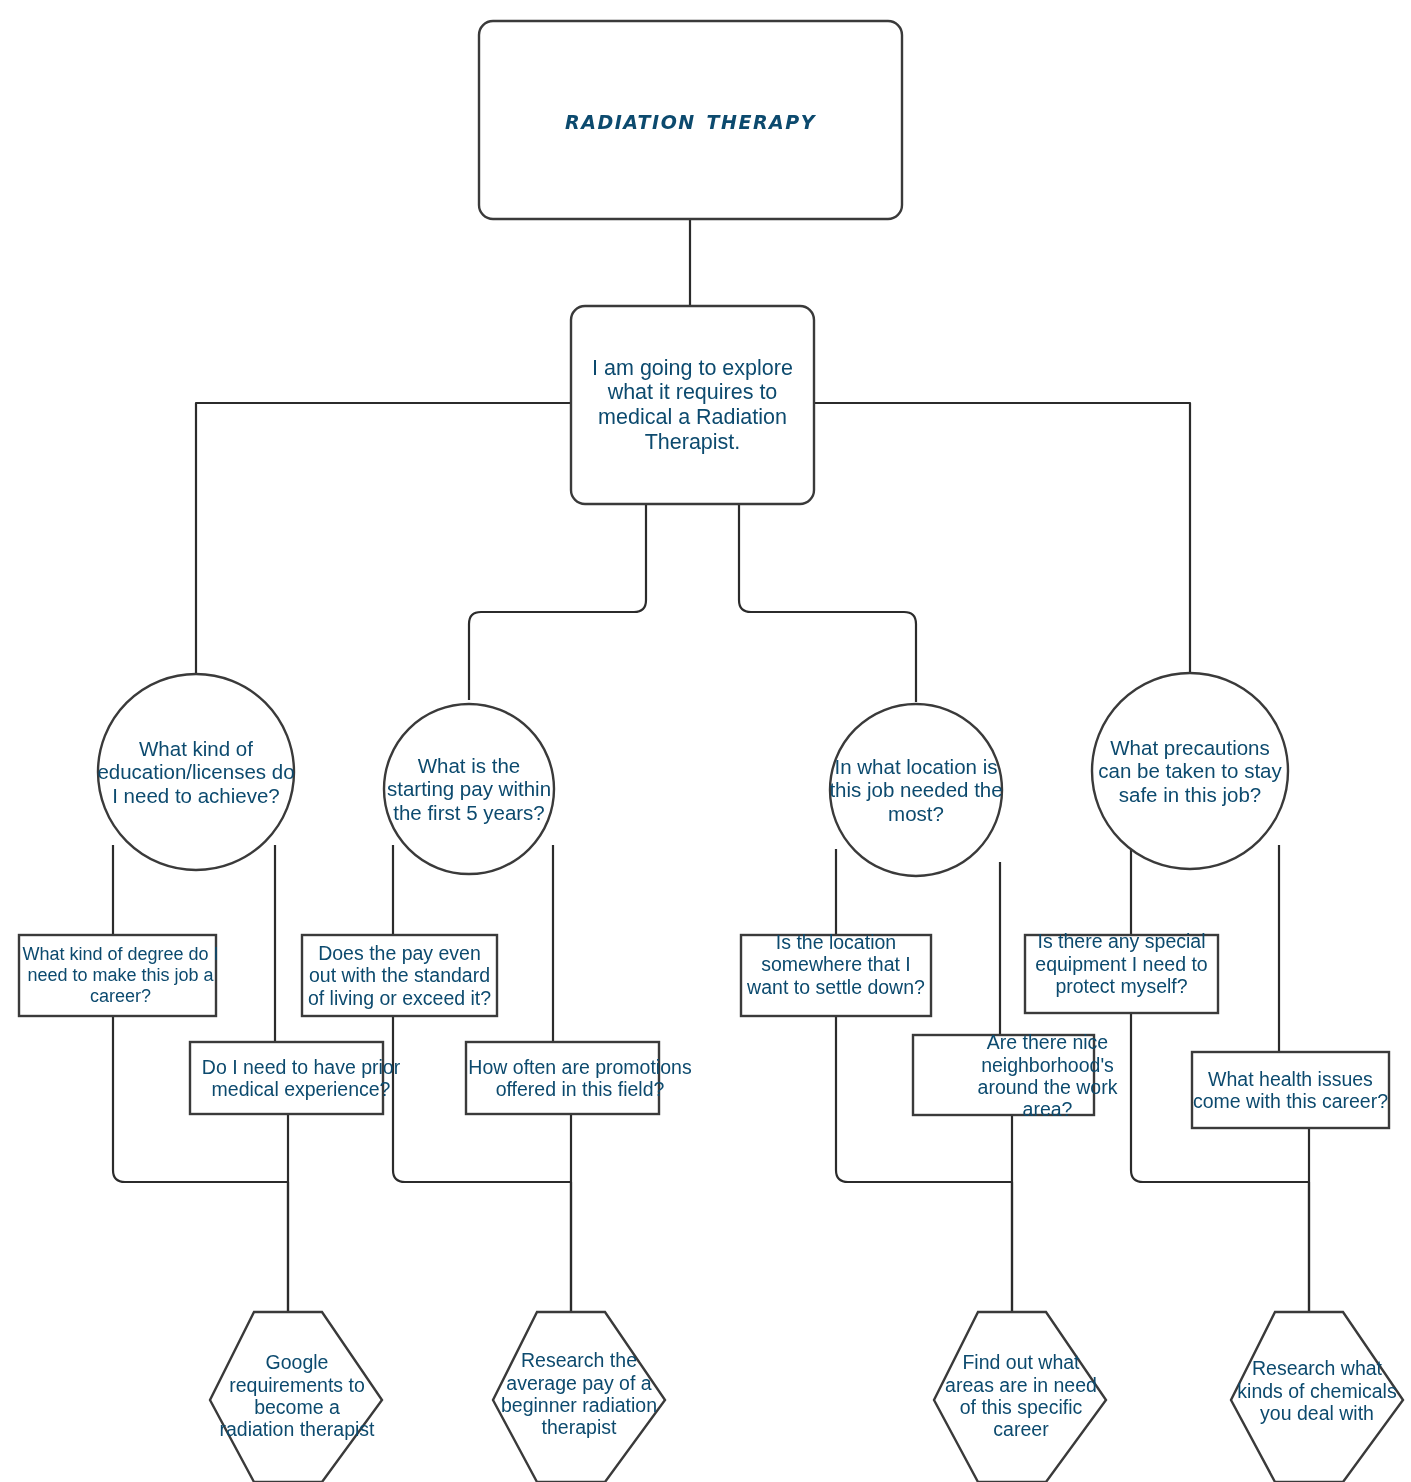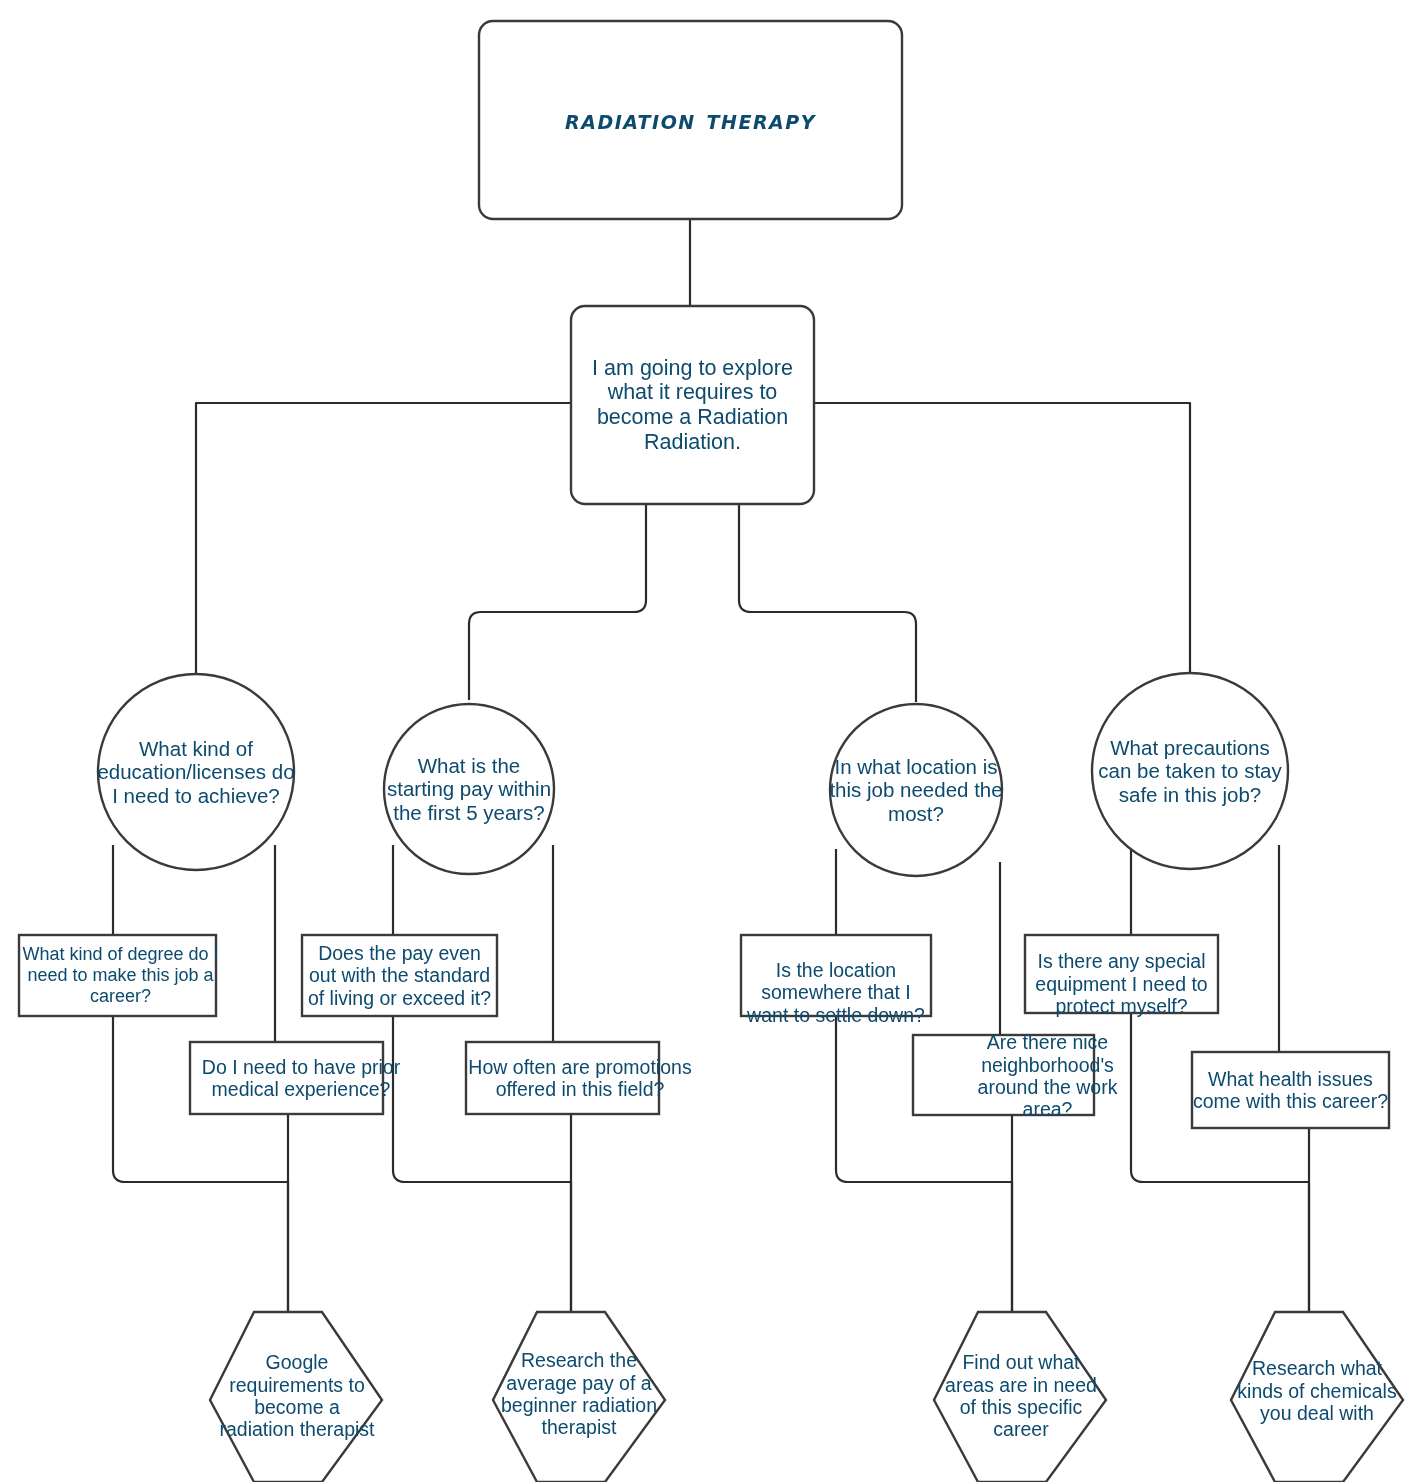--- a/index.html
+++ b/index.html
@@ -126,43 +126,43 @@
 
       <polygon class="shape-stroke" points="254,1312 322,1312 382,1400 322,1482 254,1482 210,1400"></polygon>
       <polygon class="shape-stroke" points="537,1312 605,1312 665,1400 605,1482 537,1482 493,1400"></polygon>
       <polygon class="shape-stroke" points="978,1312 1046,1312 1106,1400 1046,1482 978,1482 934,1400"></polygon>
       <polygon class="shape-stroke" points="1275,1312 1343,1312 1403,1400 1343,1482 1275,1482 1231,1400"></polygon>
     </g>
   </svg>
 
   <div class="node-label title-label" style="left:479px; top:21px; width:423px; height:198px;">Radiation Therapy</div>
 
-  <div class="node-label big-label" style="left:583px; top:306px; width:219px; height:198px;">I am going to explore what it requires to become a Radiation Radiation.</div>
+  <div class="node-label big-label" style="left:583px; top:306px; width:219px; height:198px;">I am going to explore what it requires to medical a Radiation Therapist.</div>
 
   <div class="node-label circ-label" style="left:96px; top:692px; width:200px; height:160px;">What kind of education/licenses do I need to achieve?</div>
 
   <div class="node-label circ-label" style="left:382px; top:713px; width:174px; height:152px;">What is the starting pay within the first 5 years?</div>
 
   <div class="node-label circ-label" style="left:826px; top:724px; width:180px; height:132px;">In what location is this job needed the most?</div>
 
   <div class="node-label circ-label" style="left:1092px; top:691px; width:196px; height:160px;">What precautions can be taken to stay safe in this job?</div>
 
   <div class="node-label rect-label-sm" style="left:19px; top:935px; width:203px; height:81px;">What kind of degree do I need to make this job a career?</div>
 
   <div class="node-label rect-label" style="left:190px; top:1042px; width:222px; height:72px;">Do I need to have prior medical experience?</div>
 
   <div class="node-label rect-label" style="left:302px; top:935px; width:195px; height:81px;">Does the pay even out with the standard of living or exceed it?</div>
 
   <div class="node-label rect-label" style="left:466px; top:1042px; width:228px; height:72px;">How often are promotions offered in this field?</div>
 
-  <div class="node-label rect-label" style="left:741px; top:952px; width:190px; height:81px;">Is the location somewhere that I want to settle down?</div>
+  <div class="node-label rect-label" style="left:741px; top:924px; width:190px; height:81px;">Is the location somewhere that I want to settle down?</div>
 
   <div class="node-label rect-label" style="left:913px; top:1030px; width:181px; height:92px;margin-left:44px;">Are there nice neighborhood's around the work area?</div>
 
-  <div class="node-label rect-label" style="left:1025px; top:935px; width:193px; height:58px;margin-top:20px;">Is there any special equipment I need to protect myself?</div>
+  <div class="node-label rect-label" style="left:1025px; top:935px; width:193px; height:58px;">Is there any special equipment I need to protect myself?</div>
 
   <div class="node-label rect-label" style="left:1192px; top:1052px; width:197px; height:76px;">What health issues come with this career?</div>
 
   <div class="node-label hex-label" style="left:216px; top:1330px; width:162px; height:132px;">Google requirements to become a radiation therapist</div>
 
   <div class="node-label hex-label" style="left:496px; top:1327px; width:166px; height:134px;">Research the average pay of a beginner radiation therapist</div>
 
   <div class="node-label hex-label" style="left:938px; top:1337px; width:166px; height:118px;">Find out what areas are in need of this specific career</div>
 
   <div class="node-label hex-label" style="left:1232px; top:1332px; width:170px; height:118px;">Research what kinds of chemicals you deal with</div>

